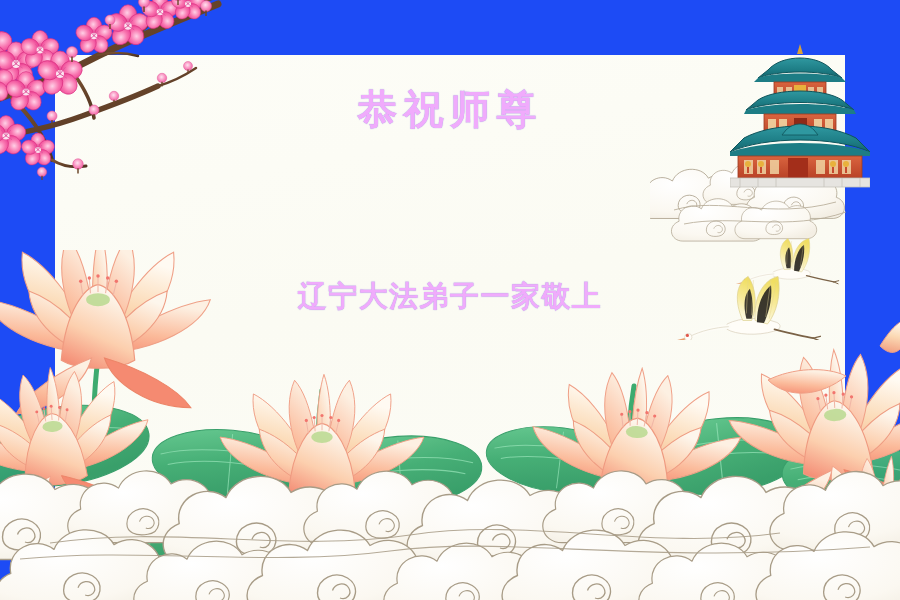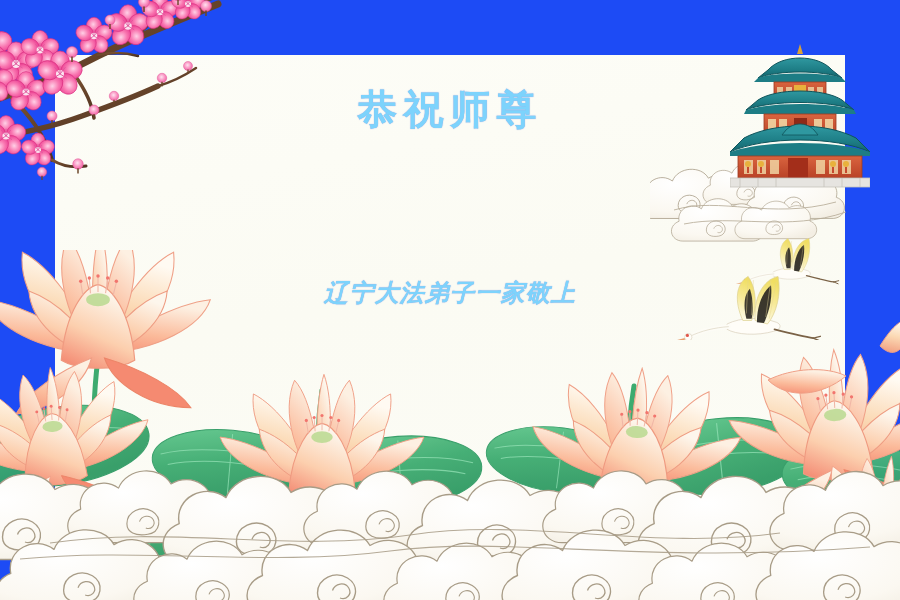--- a/index.html
+++ b/index.html
@@ -18,27 +18,27 @@
   .card{
     position:absolute;left:55px;top:55px;width:790px;height:530px;
     background:linear-gradient(170deg,#fdfdf7 0%,#fbfbf3 45%,#fcfcf6 100%);
   }
 
   
   .text-block{position:absolute;left:55px;top:55px;width:790px;height:530px;
               pointer-events:none;z-index:40;}
   .line{
     position:absolute;width:100%;text-align:center;
-    color:#7dd3fc;font-weight:bold;letter-spacing:.10em;
+    color:#f0abfc;font-weight:bold;letter-spacing:.10em;
     font-family:"DejaVu Sans","Liberation Sans",sans-serif;
     text-shadow:0 0 1px rgba(34,48,196,.5);
   }
   .line-1{top:27px;font-size:40px;letter-spacing:.16em;}
   .line-2{top:125px;font-size:40px;letter-spacing:.16em;}
-  .line-3{top:222px;font-size:24px;letter-spacing:.05em;font-style:italic;}
+  .line-3{top:222px;font-size:29px;letter-spacing:.05em;}
 
   
   .art{position:absolute;pointer-events:none;}
 
   
   .plum{left:-18px;top:-10px;width:280px;height:190px;z-index:60;}
 
   
   .pagoda{left:730px;top:40px;width:140px;height:150px;z-index:35;}
 

